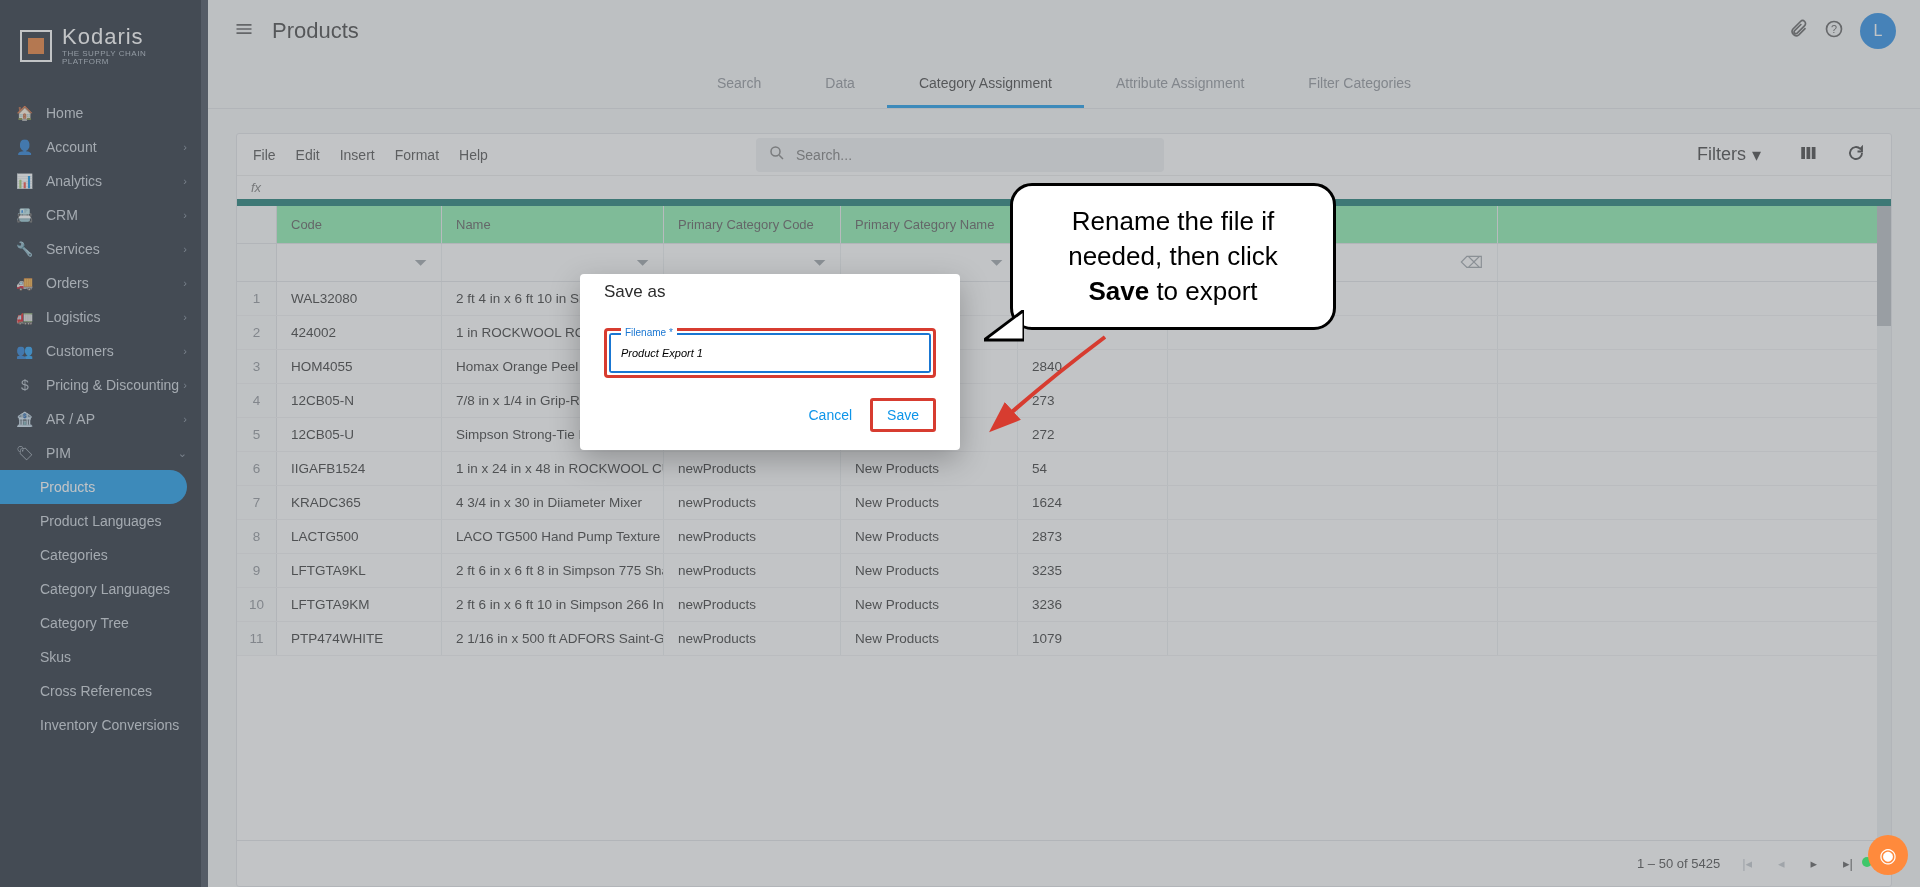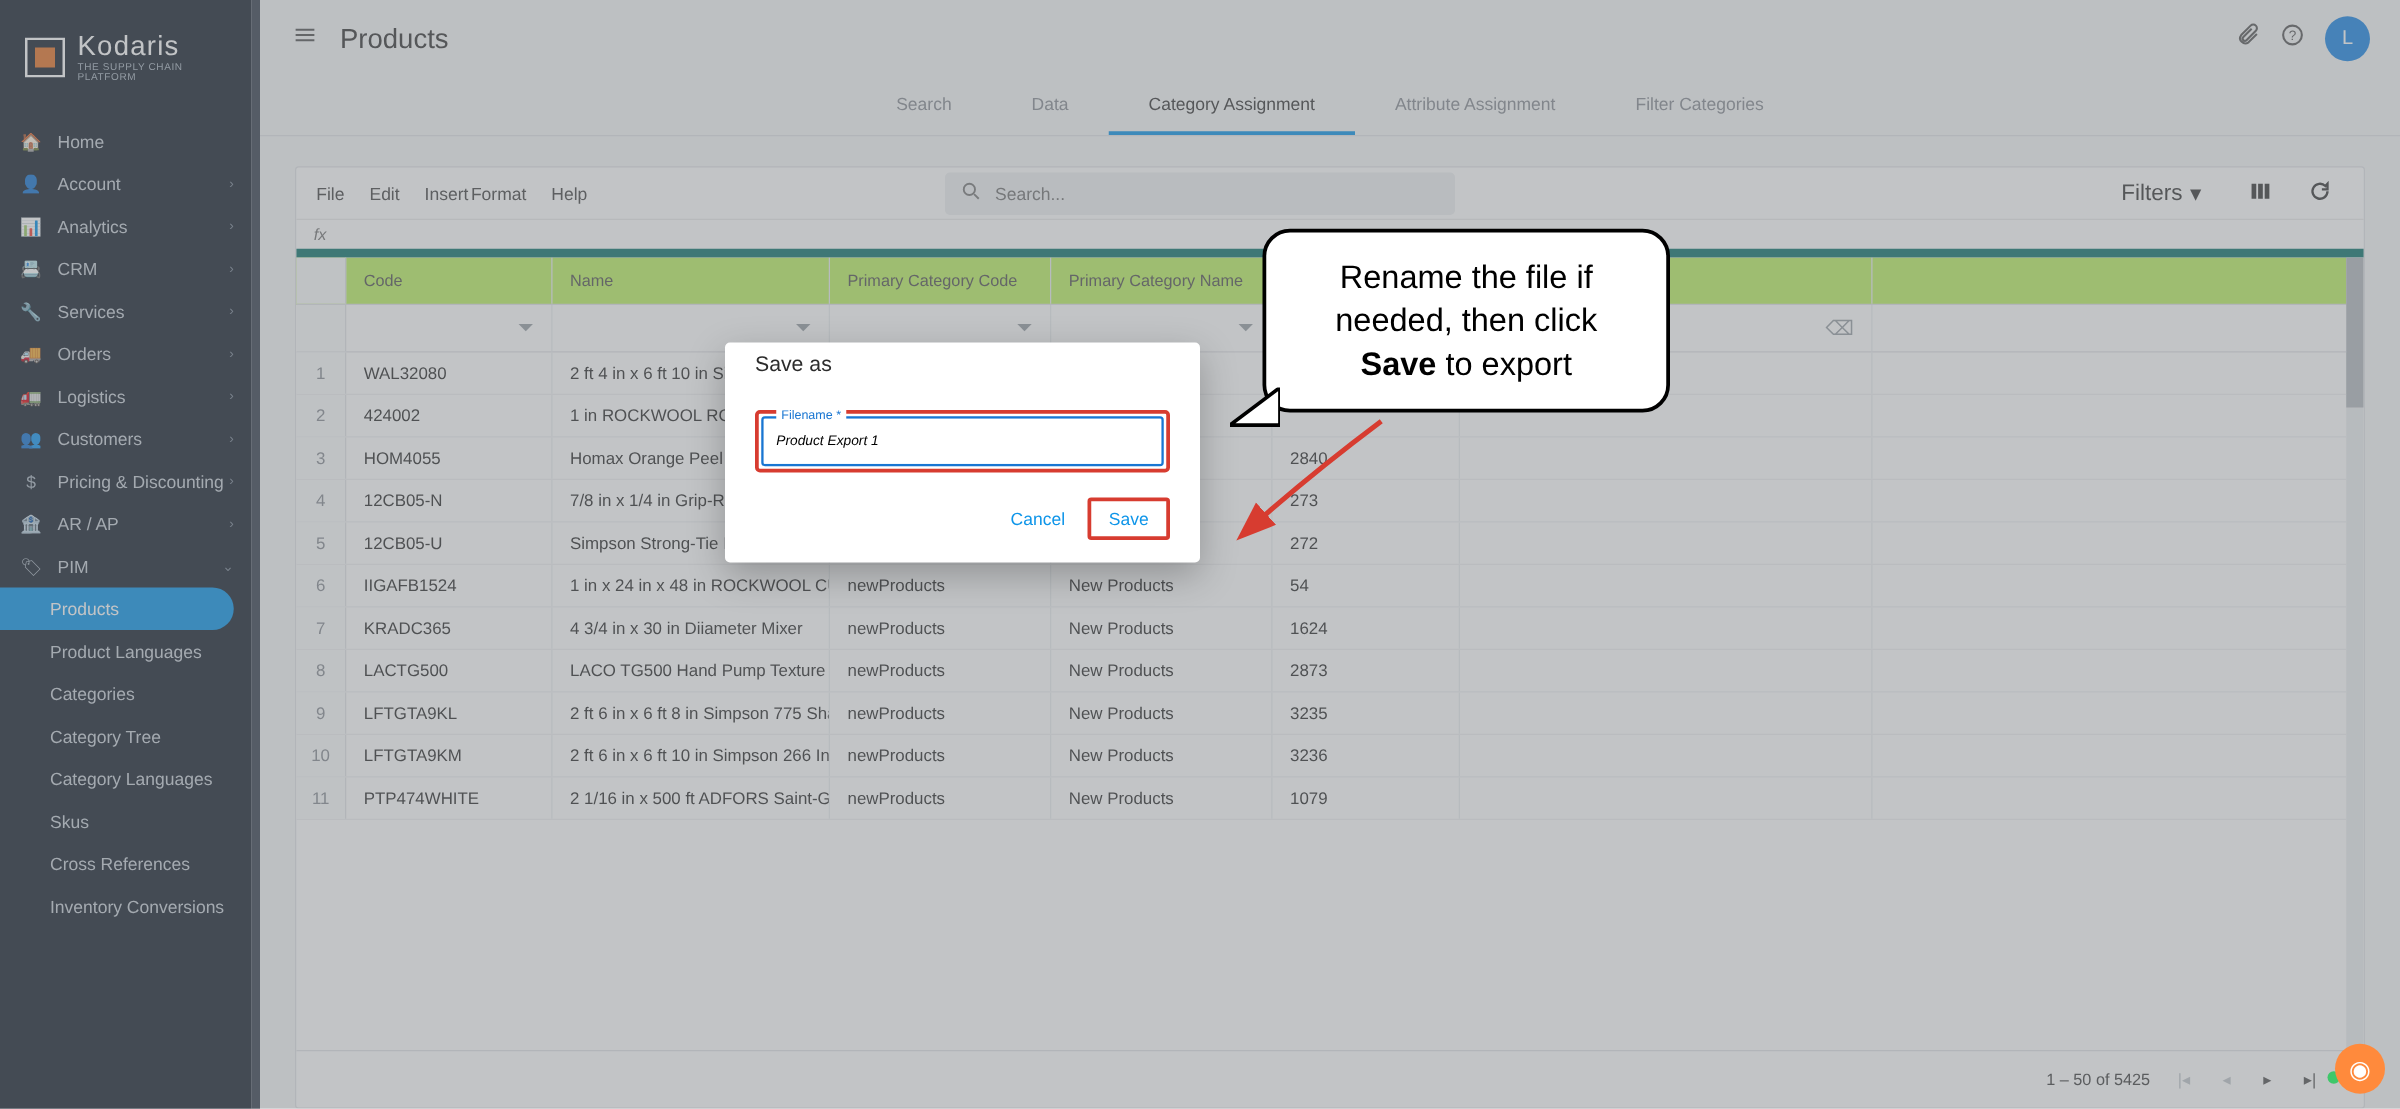--- a/index.html
+++ b/index.html
@@ -41,21 +41,21 @@
   .sheet-menu .m { cursor:pointer; }
   .menu-spacer{flex:1;}
   .search-box { background:#eef0f2; border-radius:4px; height:34px; width:408px; display:flex; align-items:center; padding:0 12px; color:#7b7b7b; gap:10px;}
   .search-box input { border:none; background:transparent; outline:none; flex:1; font-size:14px;}
   .filters-btn { display:flex; align-items:center; gap:6px; color:#3a3a3a; font-size:18px; cursor:pointer; margin-right:18px;}
   .cols-icon, .refresh-icon { color:#3a3a3a; cursor:pointer; margin-right:10px;}
 
   .fx-row { height:30px; border-bottom:7px solid #0f766e; display:flex; align-items:center; padding-left:14px; color:#777; font-style:italic; font-size:13px;}
 
   .grid { flex:1; overflow:auto; position:relative;}
-  .grid-head { display:flex; height:38px; border-bottom:1px solid #e2e4e7; background:#bef264; font-size:13px; color:#555;}
+  .grid-head { display:flex; height:38px; border-bottom:1px solid #e2e4e7; background:#86efac; font-size:13px; color:#555;}
   .grid-filter { display:flex; height:38px; border-bottom:1px solid #e2e4e7; background:#fff;}
   .grid-row { display:flex; height:34px; border-bottom:1px solid #f0f1f3; font-size:13.5px; color:#2f2f2f;}
   .cell { border-right:1px solid #eceff1; display:flex; align-items:center; padding:0 14px; overflow:hidden; white-space:nowrap; text-overflow:ellipsis;}
   .rownum { width:40px; justify-content:center; color:#8a8f95; background:#fafbfc; border-right:1px solid #e2e4e7;}
   .c-code{width:165px;} .c-name{width:222px;} .c-pcc{width:177px;} .c-pcn{width:177px;gap:20px;} .c-c1{width:150px;} .c-c2{width:330px;}
   .filter-ic { color:#9aa1a7; margin-left:auto;}
   .sort-ic { color:#6d7278; margin-left:6px; font-size:12px;}
   .grid-scroll { width:14px; background:#eceff1; }
   .grid-scroll-thumb{ background:#b5bac0; width:14px; height:120px; margin-top:0;}
 
@@ -152,22 +152,22 @@
           <span class="chev">›</span>
         </div>
         <div class="nav-item">
           <span class="icon">🏷</span>
           <span>PIM</span>
           <span class="chev">⌄</span>
         </div>
         <div class="nav-item active" style="padding-left: 40px;">Products</div>
         <div class="sub-item">Product Languages</div>
         <div class="sub-item">Categories</div>
+        <div class="sub-item">Category Languages</div>
         <div class="sub-item">Category Tree</div>
-        <div class="sub-item">Category Languages</div>
         <div class="sub-item">Skus</div>
         <div class="sub-item">Cross References</div>
         <div class="sub-item">Inventory Conversions</div>
       </nav>
   </aside>
   <div class="sidebar-scroll"></div>
 
   <div class="main">
     <div class="topbar">
       <span class="hamburger"><svg width="20" height="20" viewBox="0 0 24 24">
@@ -191,21 +191,21 @@
         <div class="tab">Search</div>
         <div class="tab">Data</div>
         <div class="tab active">Category Assignment</div>
         <div class="tab">Attribute Assignment</div>
         <div class="tab">Filter Categories</div>
       </div>
 
     <div class="content">
       <div class="sheet">
         <div class="sheet-menu">
-          <span id="menu-items"><span class="m" style="margin-right: 20px;">File</span><span class="m" style="margin-right: 20px;">Edit</span><span class="m" style="margin-right: 2px;">Insert</span><span class="m" style="margin-right: 20px;">Format</span><span class="m" style="margin-right: 20px;">Help</span></span>
+          <span id="menu-items"><span class="m" style="margin-right: 20px;">File</span><span class="m" style="margin-right: 20px;">Edit</span><span class="m" style="margin-right: 20px;">Insert</span><span class="m" style="margin-right: 20px;">Format</span><span class="m" style="margin-right: 20px;">Help</span></span>
           <span class="menu-spacer"></span>
           <div class="search-box" style="position:absolute; left:50%; transform:translateX(-50%);">
             <span><svg width="18" height="18" viewBox="0 0 24 24">
                   <circle cx="10" cy="10" r="6" fill="none" stroke="#7b7b7b" stroke-width="2"></circle>
                   <line x1="15" y1="15" x2="20" y2="20" stroke="#7b7b7b" stroke-width="2"></line>
                 </svg></span>
             <input placeholder="Search..." style="">
           </div>
           <span class="filters-btn">
               <span>Filters</span>

